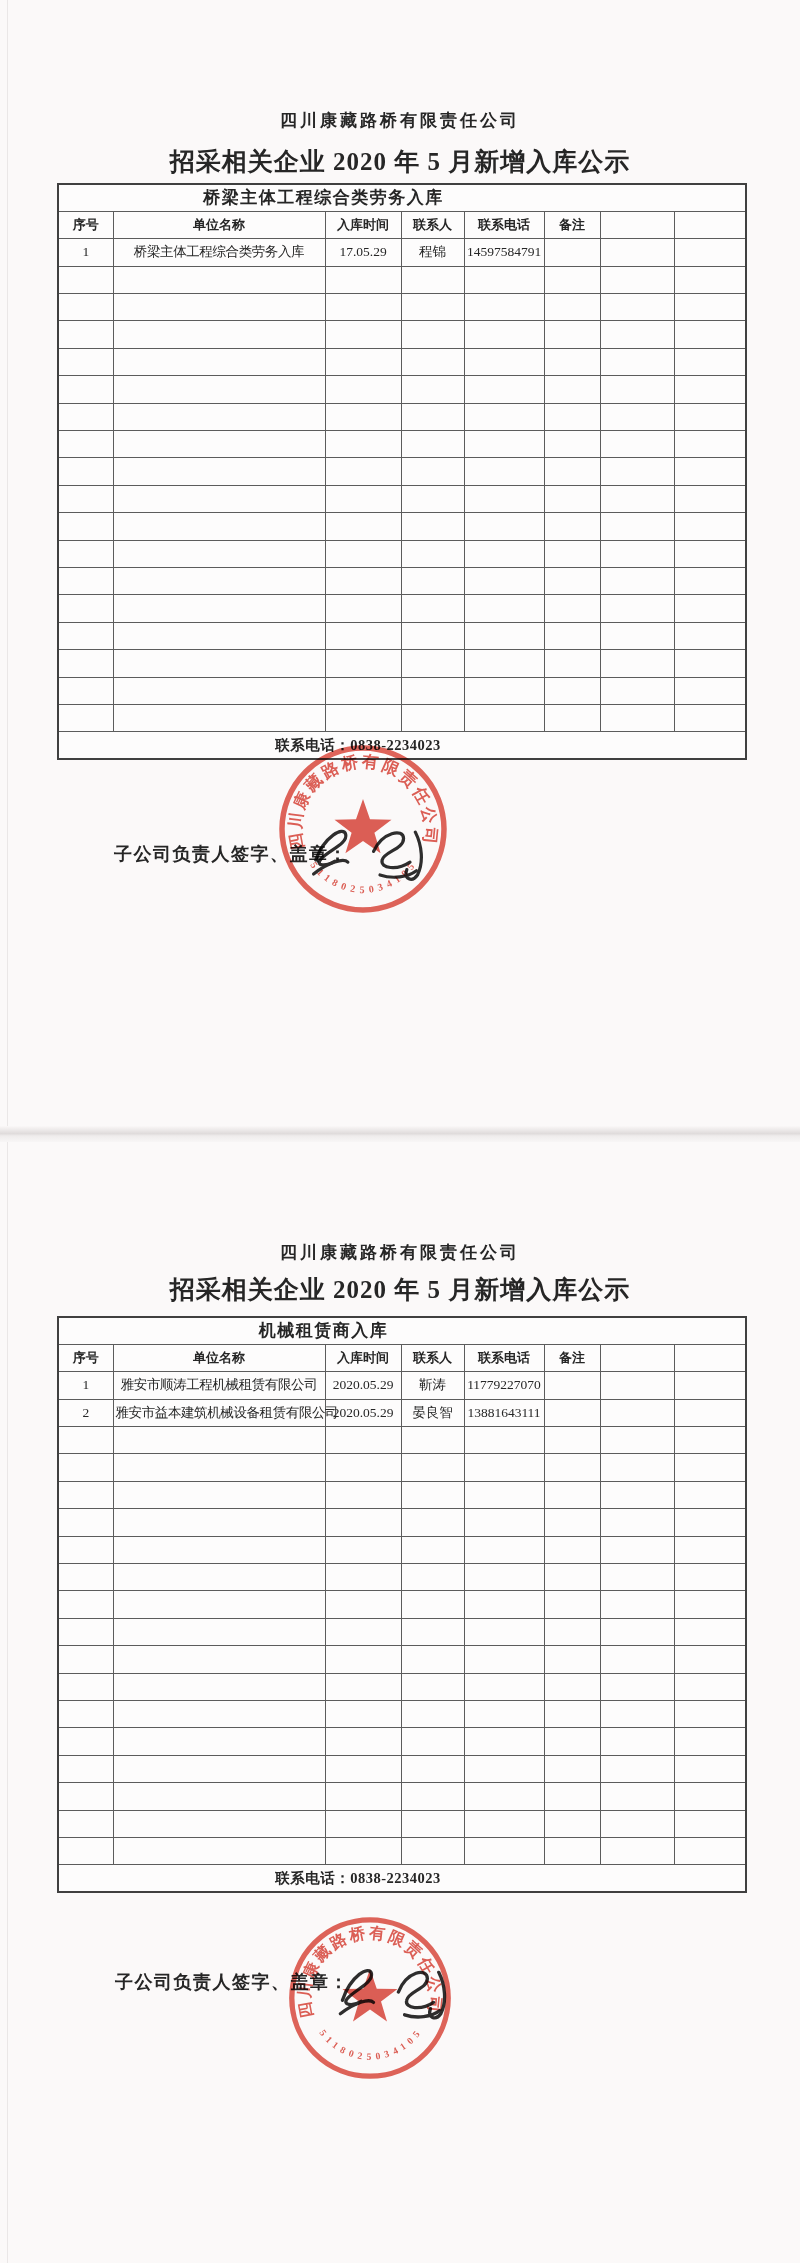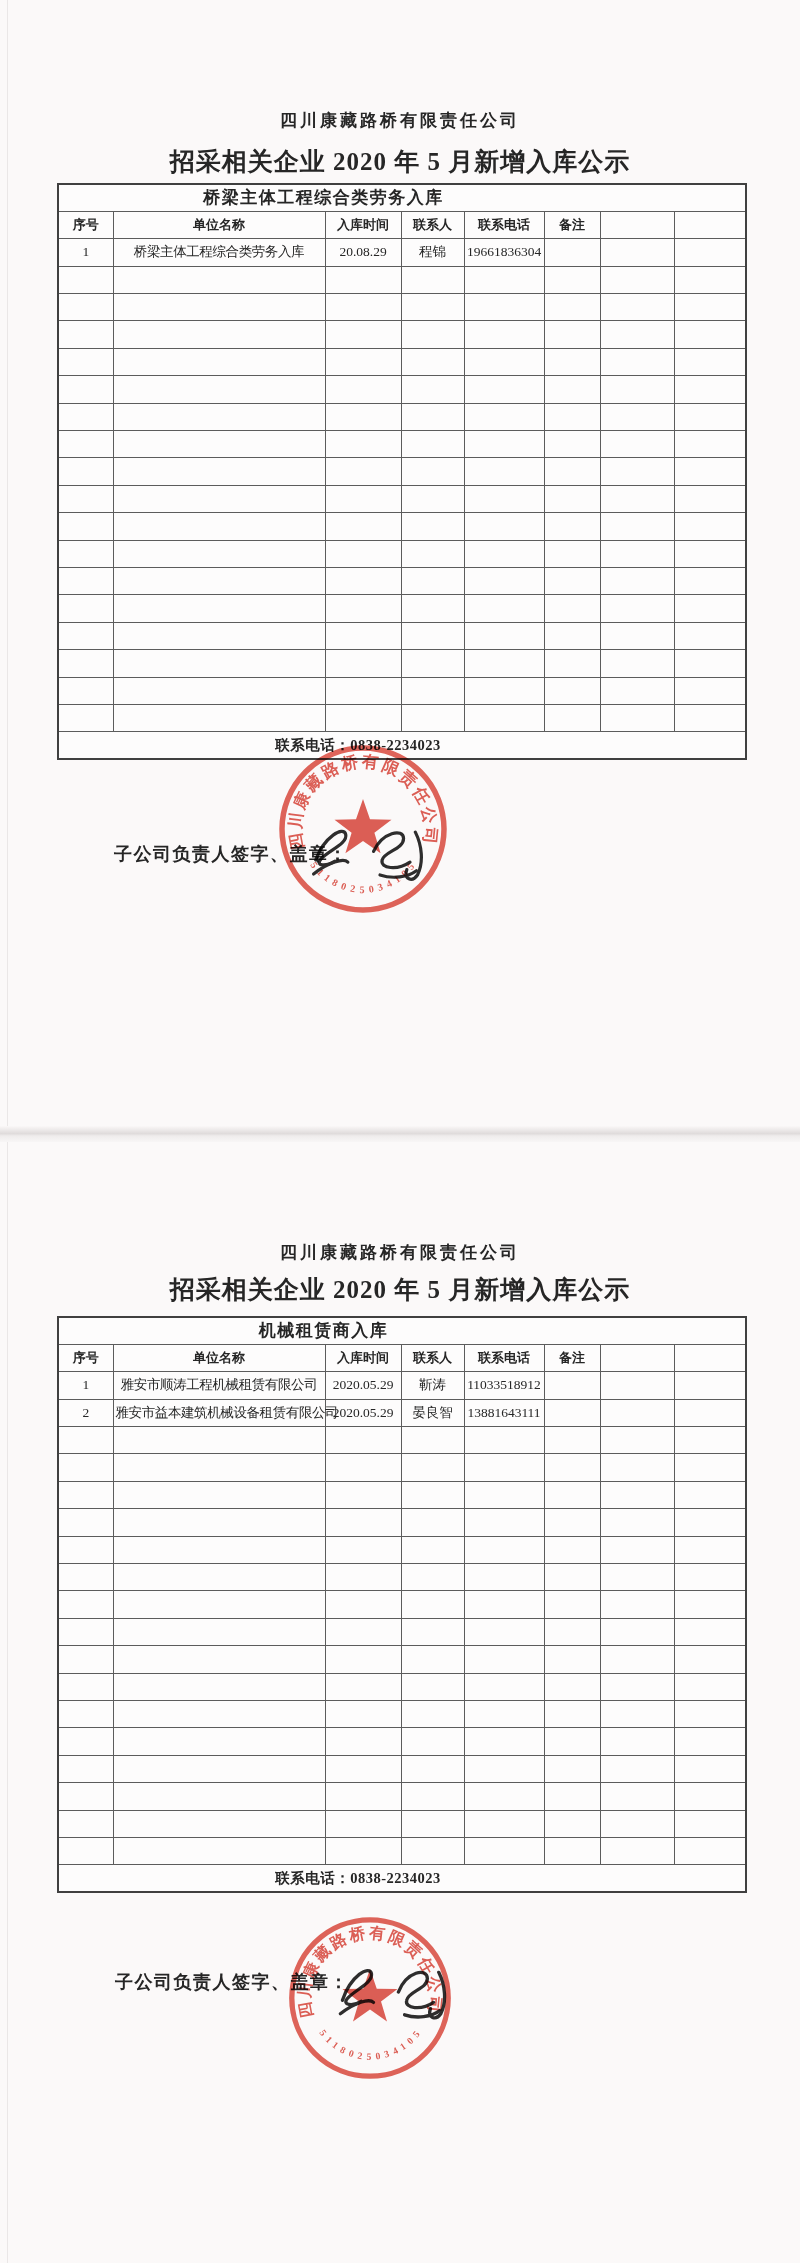--- a/index.html
+++ b/index.html
@@ -85,23 +85,23 @@
         <th>入库时间</th>
         <th>联系人</th>
         <th>联系电话</th>
         <th>备注</th>
         <th></th>
         <th></th>
       </tr>
       <tr>
         <td>1</td>
         <td class="co">桥梁主体工程综合类劳务入库</td>
-        <td class="num">20.08.29</td>
+        <td class="num">17.05.29</td>
         <td>程锦</td>
-        <td class="num">19661836304</td>
+        <td class="num">14597584791</td>
         <td></td>
         <td></td>
         <td></td>
       </tr>
     </tbody>
     <tbody>
         <tr>
           <td></td>
           <td></td>
           <td></td>
@@ -334,21 +334,21 @@
         <th>联系电话</th>
         <th>备注</th>
         <th></th>
         <th></th>
       </tr>
       <tr>
         <td>1</td>
         <td class="co">雅安市顺涛工程机械租赁有限公司</td>
         <td class="num">2020.05.29</td>
         <td>靳涛</td>
-        <td class="num">11033518912</td>
+        <td class="num">11779227070</td>
         <td></td>
         <td></td>
         <td></td>
       </tr>
       <tr>
         <td>2</td>
         <td class="co">雅安市益本建筑机械设备租赁有限公司</td>
         <td class="num">2020.05.29</td>
         <td>晏良智</td>
         <td class="num">13881643111</td>

